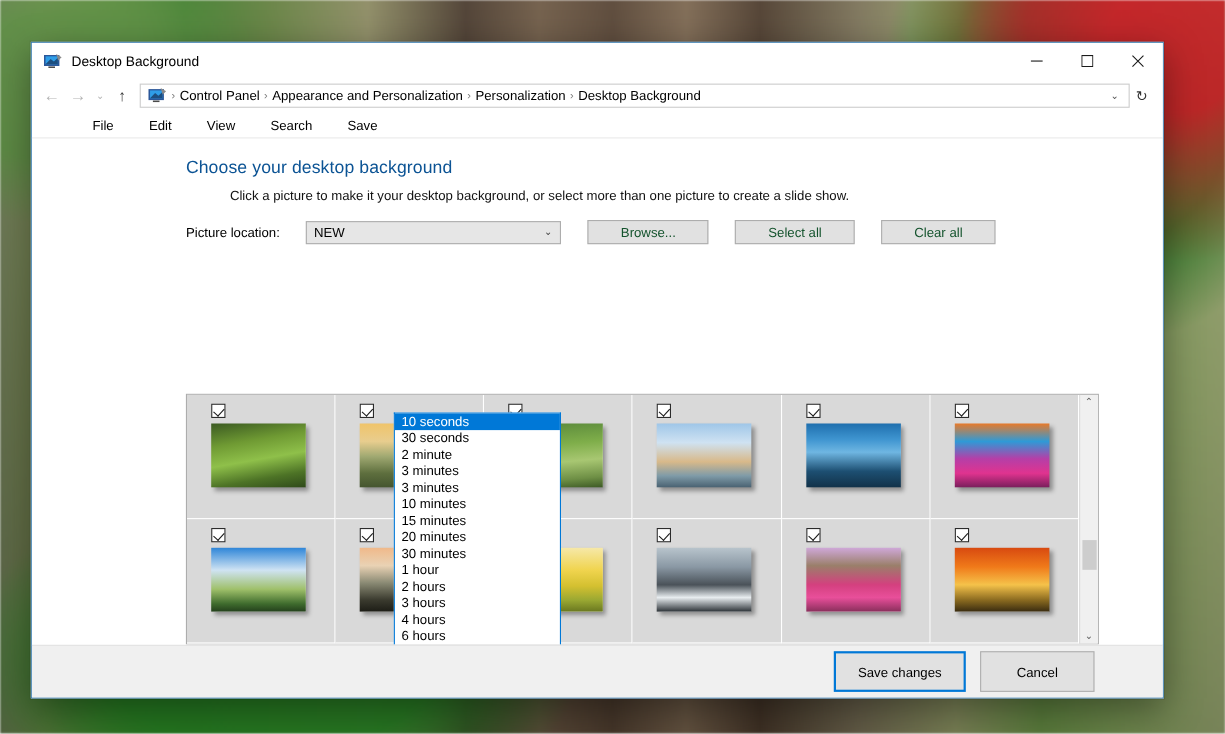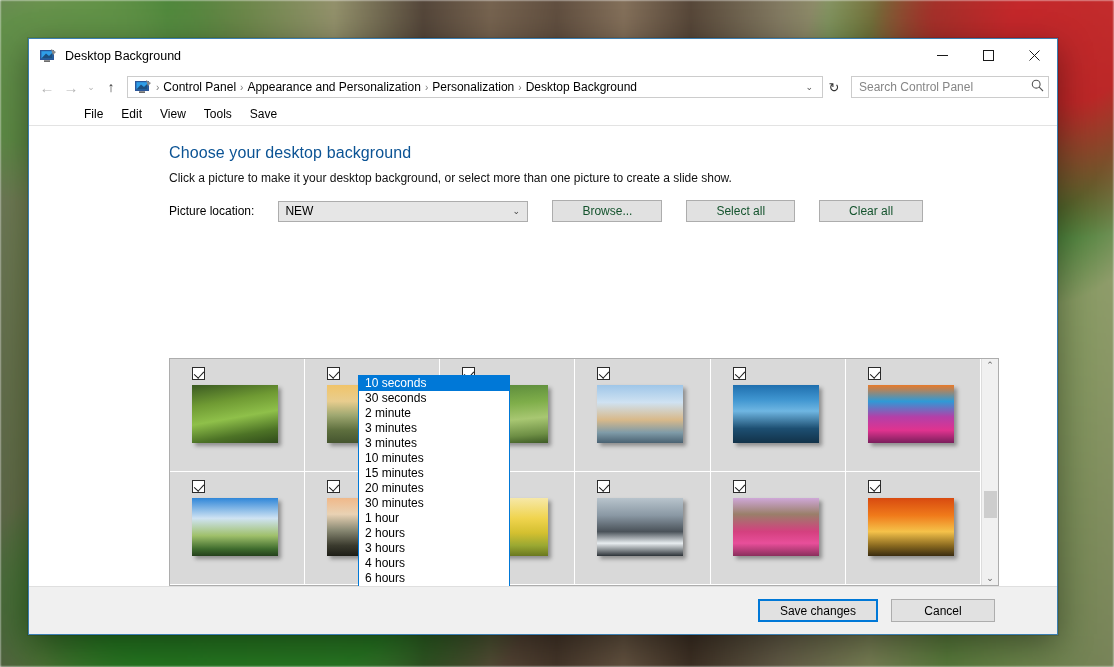--- a/index.html
+++ b/index.html
@@ -71,38 +71,38 @@
   .addr-caret{ margin-left:auto; color:#555; font-size:9px; padding:0 7px; }
   .refresh{ width:22px; height:22px; display:flex; align-items:center; justify-content:center; color:#333; font-size:13px; }
   .searchbox{
     width:198px; height:22px; border:1px solid #cccccc; background:#fff; margin-left:6px;
     display:flex; align-items:center; padding:0 4px 0 7px;
   }
   .searchbox span.ph{ color:#868686; font-size:12px; flex:1; }
 
   
   .menubar{ height:24px; display:flex; align-items:center; padding-left:46px; flex:0 0 24px; background:#fff;
-            border-bottom:1px solid #e3e3e3;}
+            border-bottom:1px solid #e3e3e3;gap:14px;}
   .menubar .mi{ font-size:12px; padding:3px 9px; color:#000; }
 
   
   .content{ flex:1; background:#fff; padding:18px 0 0 0; position:relative; overflow:hidden; }
   .pad{ padding-left:140px; }
   .h1{ color:#0b5394; font-size:16px; font-weight:normal; margin:0 0 9px 0; letter-spacing:.1px;}
-  .sub{ font-size:12px; color:#111; margin-bottom:15px; }
+  .sub{ font-size:12px; color:#111; margin-bottom:15px;margin-left:40px; }
 
   .locrow{ display:flex; align-items:center; gap:24px; margin-bottom:12px; }
   .lbl{ font-size:12px; }
   .combo{
     height:21px; border:1px solid #adadad; background:#e9e9e9;
     display:flex; align-items:center; padding:0 0 0 6px; font-size:12px;
   }
   .combo .cv{ flex:1; }
   .combo .car{ width:22px; text-align:center; color:#444; font-size:9px; }
-  #picloc{ width:250px; background:#e6e6e6; }
+  #picloc{ width:232px; background:#e6e6e6; }
   .btn{
     height:22px; min-width:72px; border:1px solid #adadad; background:#e1e1e1;
     font-size:12px; display:inline-flex; align-items:center; justify-content:center;
     padding:0 29px; color:#14532d;
   }
 
   
   .thumbpanel{
     position:absolute; left:140px; top:232px; width:830px; height:228px;
     border:1px solid #adadad; background:#fff; display:flex;
@@ -144,21 +144,21 @@
   }
   #interval-list .opt.sel{ background:#0078d7; color:#fff; }
 
   
   .footer{
     height:48px; background:#f0f0f0; border-top:1px solid #dfdfdf;
     display:flex; align-items:center; justify-content:flex-end; padding-right:62px; gap:13px;
     flex:0 0 48px;
   }
   .fbtn{
-    height:23px; min-width:104px; border:1px solid #adadad; background:#e1e1e1;
+    height:37px; min-width:104px; border:1px solid #adadad; background:#e1e1e1;
     font-size:12px; display:flex; align-items:center; justify-content:center; padding:0 20px;
   }
   .fbtn.primary{ border:2px solid #0078d7; background:#e1e1e1; }
 </style>
 </head>
 <body>
 
 <div id="desktop"></div>
 
 <div id="window">
@@ -215,36 +215,27 @@
       <span class="crumb">Appearance and Personalization</span>
       <span class="csep">›</span>
       <span class="crumb">Personalization</span>
       <span class="csep">›</span>
       <span class="crumb">Desktop Background</span>
       <span class="addr-caret">⌄</span>
     </div>
 
     <div class="refresh">↻</div>
 
-    <div class="searchbox">
-      <span class="ph">Search Control Panel</span>
-      <span>
-        <svg width="13" height="13" viewBox="0 0 13 13">
-          <circle cx="5.2" cy="5.2" r="3.9" fill="none" stroke="#555" stroke-width="1.1"></circle>
-          <path d="M8.2 8.2 L12 12" stroke="#555" stroke-width="1.1"></path>
-        </svg>
-      </span>
-    </div>
   </div>
 
   <div class="menubar">
     <div class="mi">File</div>
     <div class="mi">Edit</div>
     <div class="mi">View</div>
-    <div class="mi">Tools</div>
+    <div class="mi">Search</div>
     <div class="mi">Save</div>
   </div>
 
   <div class="content">
     <div class="pad">
       <h1 class="h1">Choose your desktop background</h1>
       <div class="sub">Click a picture to make it your desktop background, or select more than one picture to create a slide show.</div>
 
       <div class="locrow">
         <span class="lbl">Picture location:</span>

